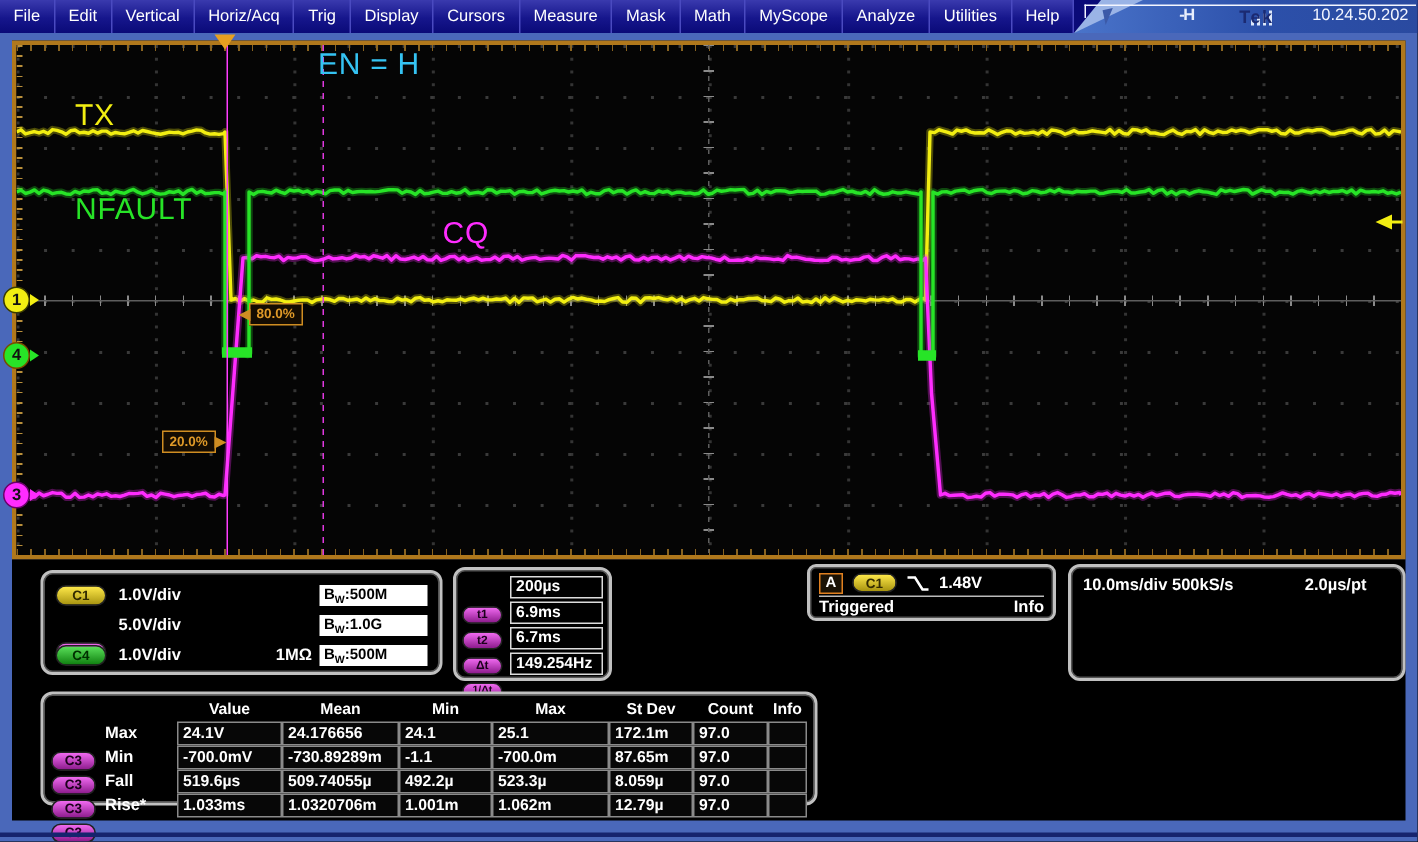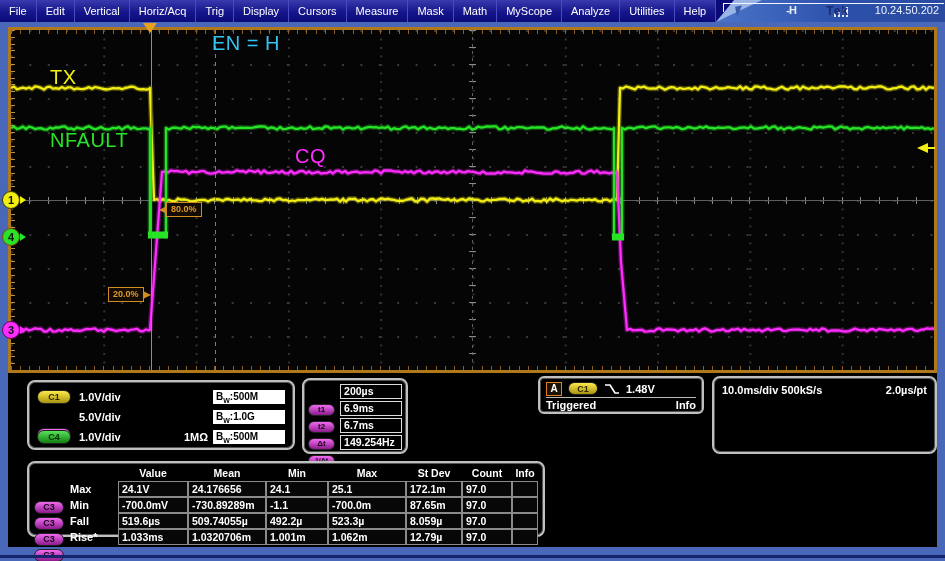--- a/index.html
+++ b/index.html
@@ -145,21 +145,21 @@
     font-weight:bold; text-align:center; line-height:12px; background:#1a1205; }
   .trig-row1 .pill { width:30px; height:13px; font-size:9px; }
   .trig-level { color:#fff; font-size:11px; font-weight:bold; }
   .trig-row2 { height:15px; display:flex; justify-content:space-between; align-items:center;
     border-top:1px solid #bbb; color:#fff; font-size:11px; font-weight:bold; }
 
   
   .acq-panel { left:712px; top:376px; width:225px; height:78px; padding:3px 8px; }
   .acq-line { position:relative; height:18px; display:flex; align-items:center;
     color:#fff; font-size:11px; font-weight:bold; }
-  .acq-right { position:absolute; right:0; }
+  .acq-right { position:absolute; right:16px; }
   .run-txt { color:#22e022; }
   .sample-txt { position:absolute; left:78px; }
   .thermo { position:absolute; right:2px; top:1px; width:9px; height:16px; }
   .thermo .stem { position:absolute; left:3px; top:0; width:3px; height:11px; background:#f5e520; border-radius:2px; }
   .thermo .bulb { position:absolute; left:1px; top:9px; width:7px; height:7px; background:#f5e520; border-radius:50%; }
   .time-txt { color:#f0a020; }
   .date-txt { position:absolute; left:55px; }
 
   
   .meas-panel { left:27px; top:461px; width:518px; height:76px; padding:2px 5px; }

